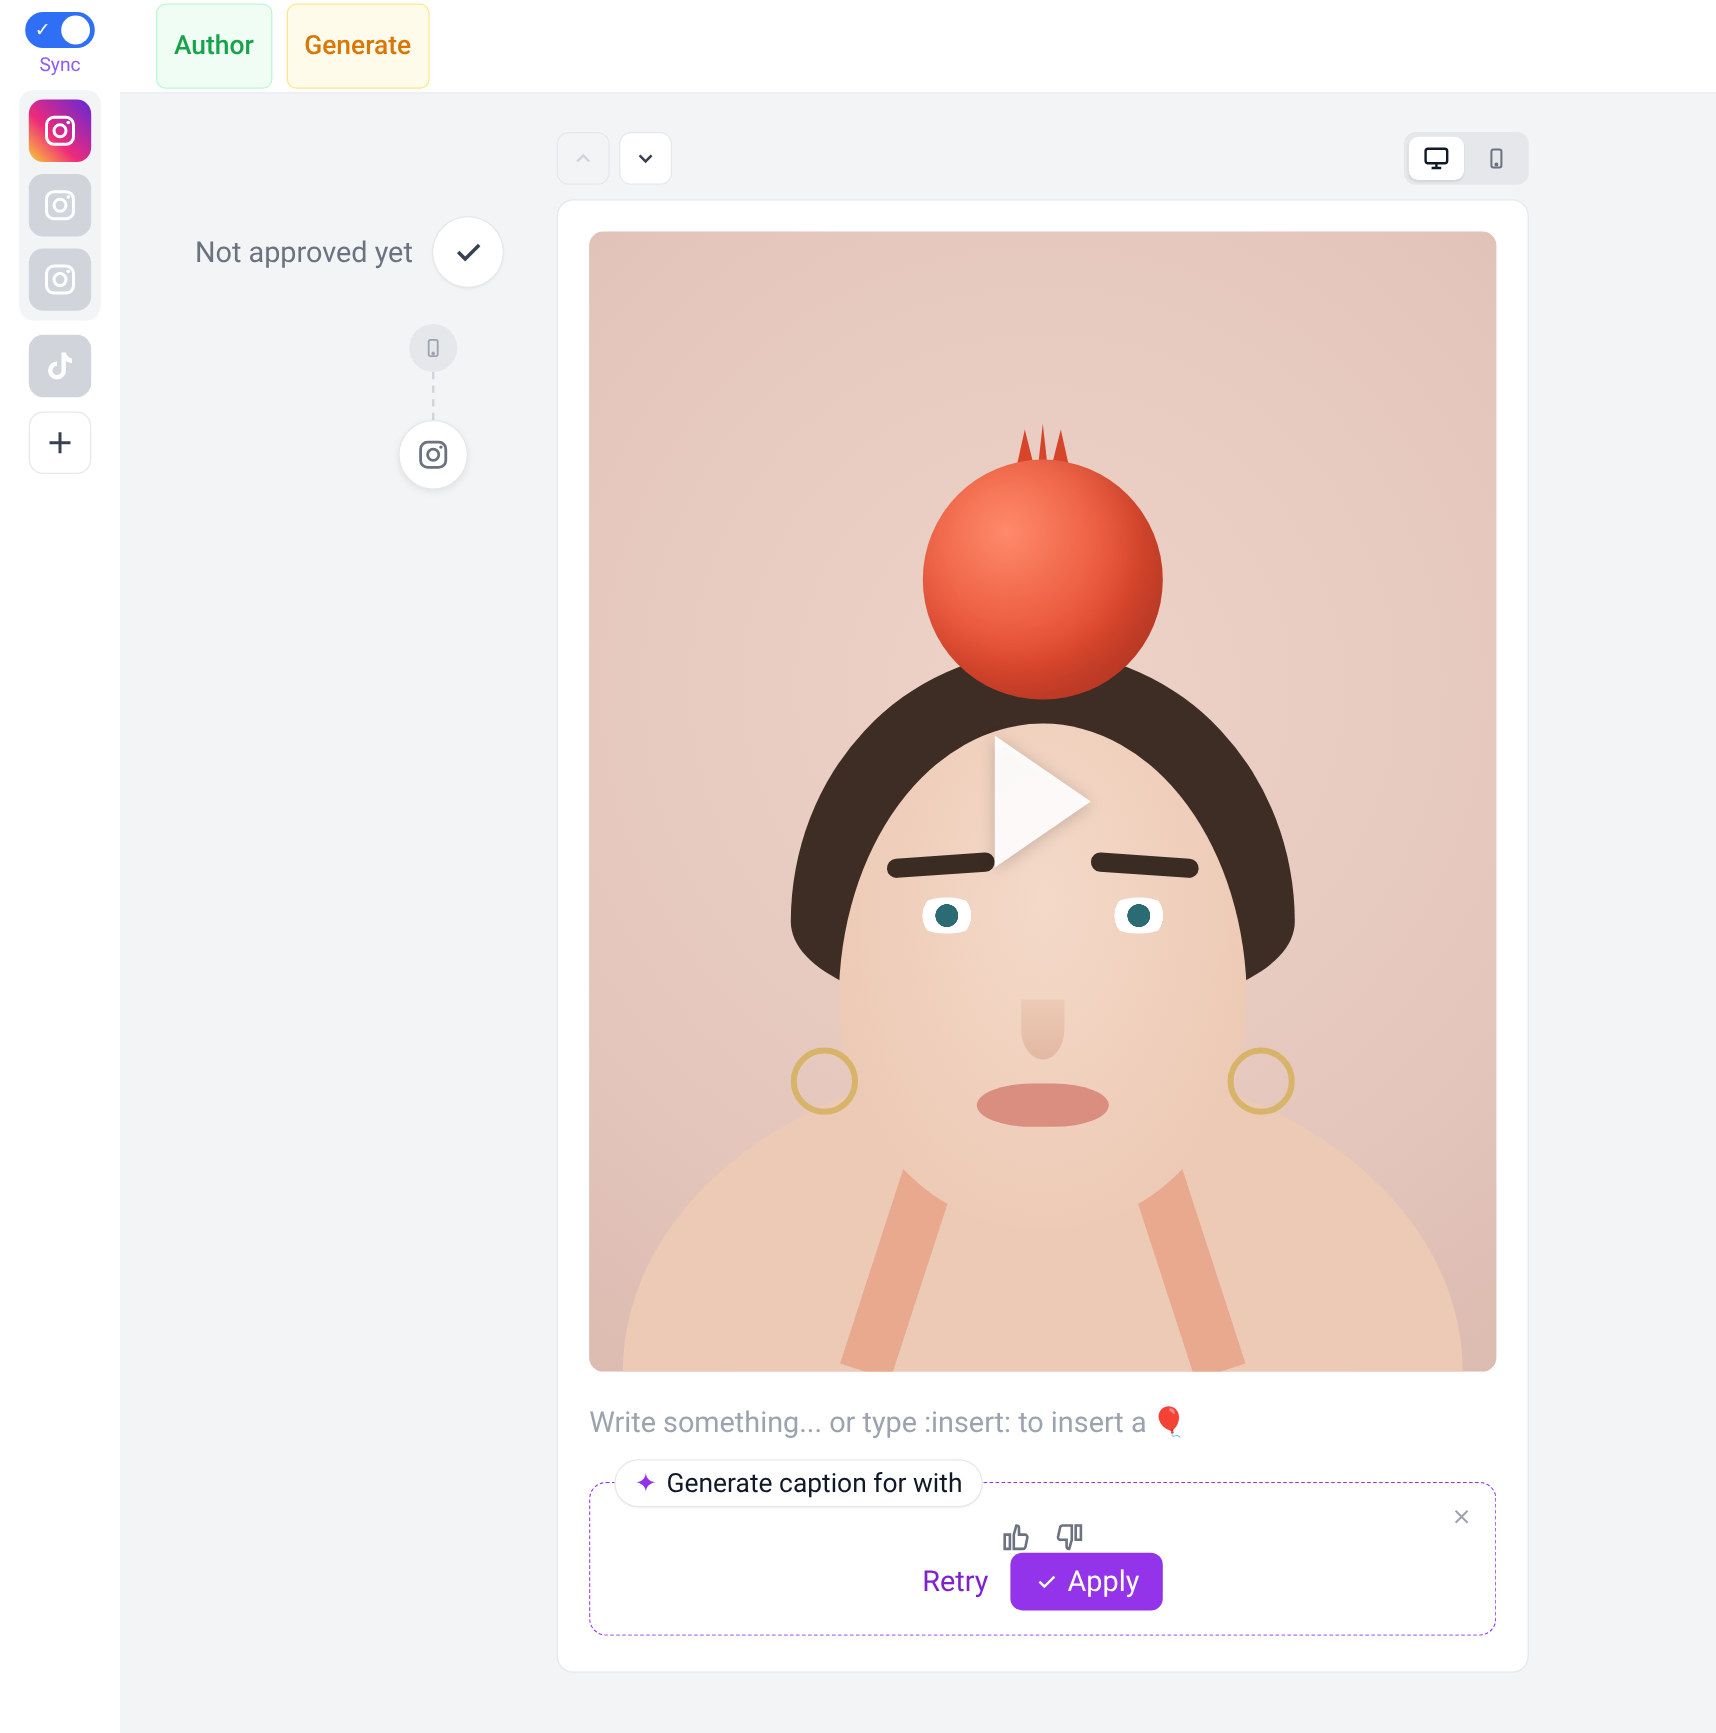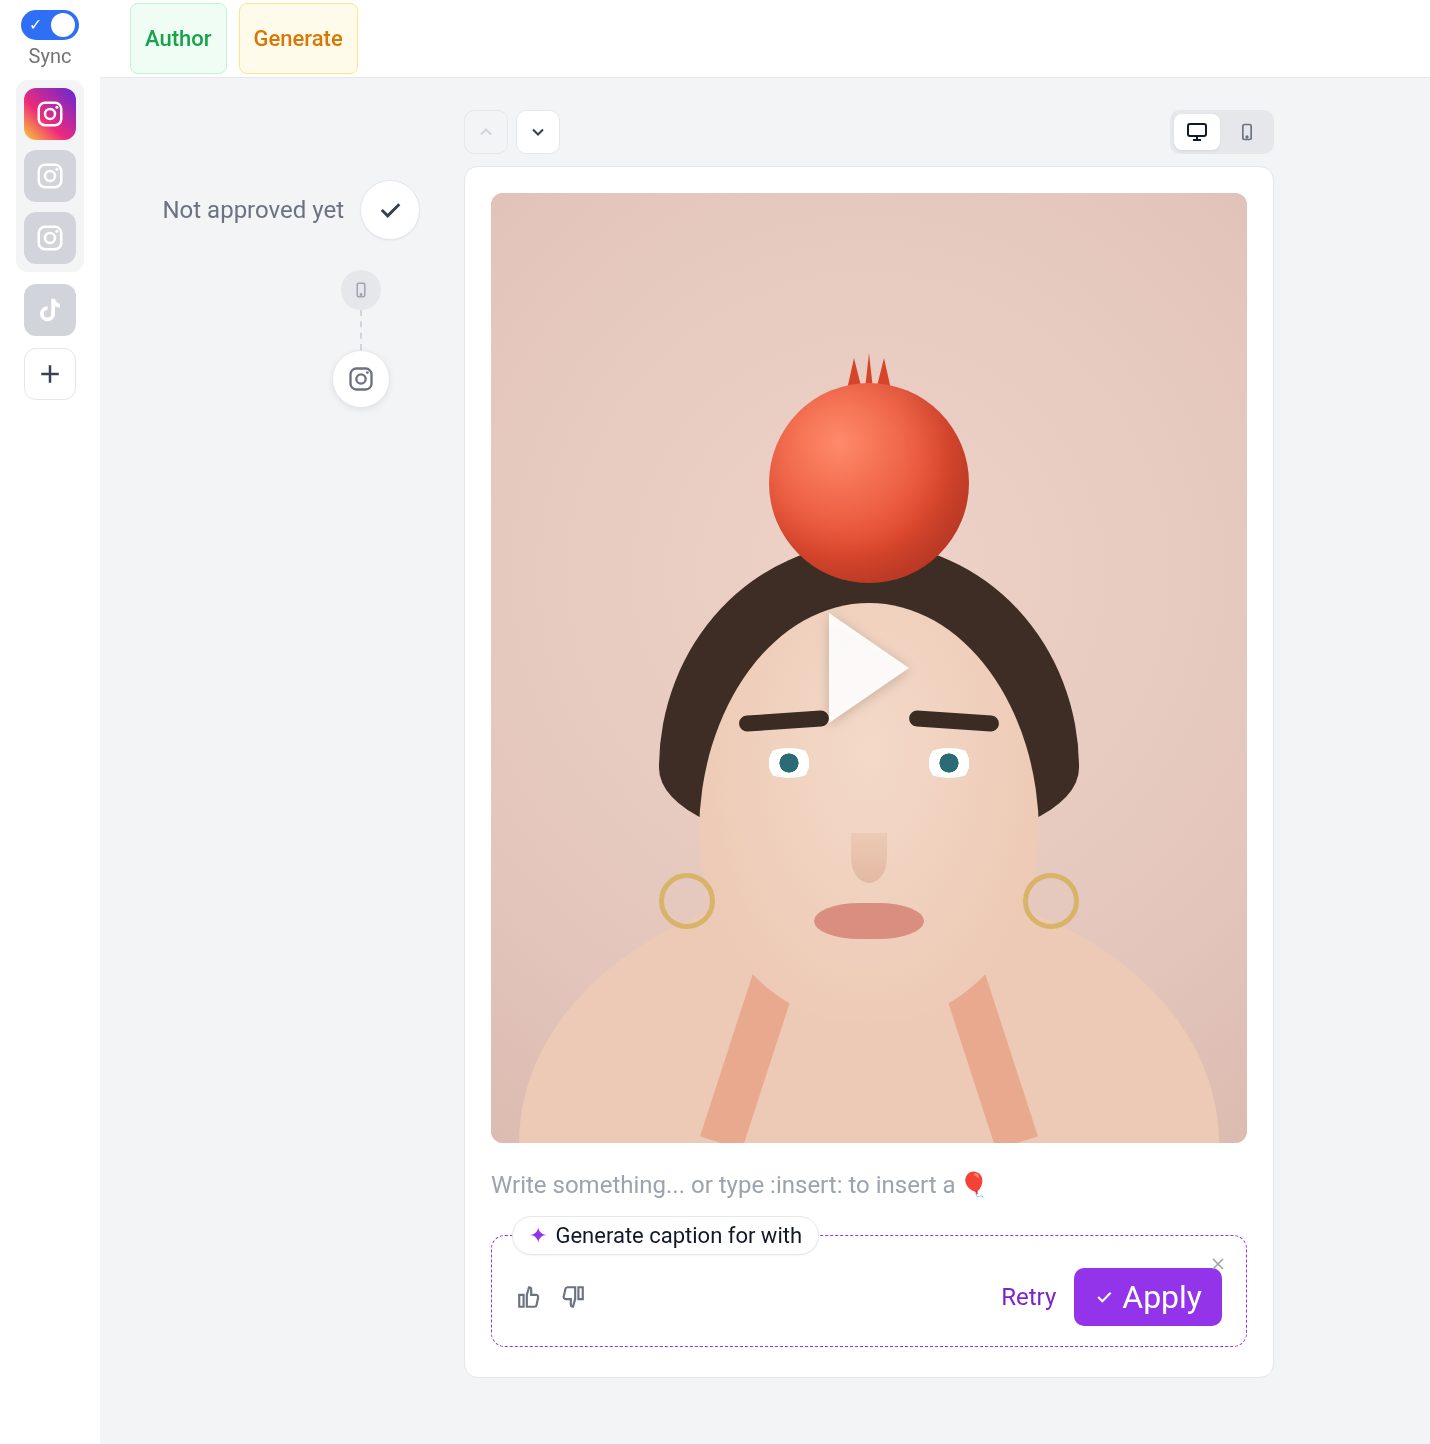--- a/index.html
+++ b/index.html
@@ -40,21 +40,21 @@
     width:58px;height:30px;border-radius:999px;background:#2e6ff5;
     position:relative;display:flex;align-items:center;
   }
   .toggle .knob{
     width:24px;height:24px;border-radius:50%;background:#fff;
     position:absolute;right:4px;
   }
   .toggle .check{
     position:absolute;left:8px;color:#fff;font-size:16px;line-height:1;
   }
-  .sync-label{font-size:20px;color:#737373;}
+  .sync-label{font-size:16px;color:#8b5cf6;}
   .acct-group{background:#f3f4f6;border-radius:12px;padding:8px;display:flex;flex-direction:column;gap:10px;align-items:center;}
   .acct{
     width:52px;height:52px;border-radius:12px;display:flex;align-items:center;justify-content:center;
     color:#9ca3af;
   }
   .acct svg{width:30px;height:30px;}
   .acct.active{background:linear-gradient(45deg,#f9ce34,#ee2a7b 40%,#6228d7);color:#fff;}
   .acct.grey{background:#d1d5db;color:#fff;}
   .acct.add{border:1px solid var(--border);background:#fff;color:#374151;}
 
@@ -209,28 +209,28 @@
     padding:32px 24px 20px;
   }
   .ai-chip{
     position:absolute;top:-20px;left:20px;background:#fff;border:1px solid var(--border);
     border-radius:999px;padding:6px 16px;display:flex;align-items:center;gap:8px;font-size:22px;
     box-shadow:0 1px 2px rgba(0,0,0,.05);
   }
   .sparkle{color:var(--purple-bright);}
   .ai-close{position:absolute;top:14px;right:14px;color:#9ca3af;width:28px;height:28px;display:flex;align-items:center;justify-content:center;}
   .ai-text{font-size:24px;line-height:1.5;color:#111827;margin:6px 0 20px;}
-  .ai-actions{display:flex;align-items:center;justify-content:space-between;}
+  .ai-actions{display:flex;align-items:center;justify-content:space-between;flex-direction:column;}
   .thumbs{display:flex;gap:18px;color:#6b7280;}
   .thumbs svg{width:26px;height:26px;}
   .right-actions{display:flex;align-items:center;gap:18px;}
   .retry{color:var(--purple);font-size:24px;}
   .apply-btn{
     background:var(--purple-bright);color:#fff;border-radius:10px;
-    padding:10px 20px;font-size:32px;display:flex;align-items:center;gap:8px;
+    padding:10px 20px;font-size:24px;display:flex;align-items:center;gap:8px;
   }
 
   
   svg{display:block;}
 </style>
 </head>
 <body>
 
 <div class="rail">
   <div class="sync-wrap">

